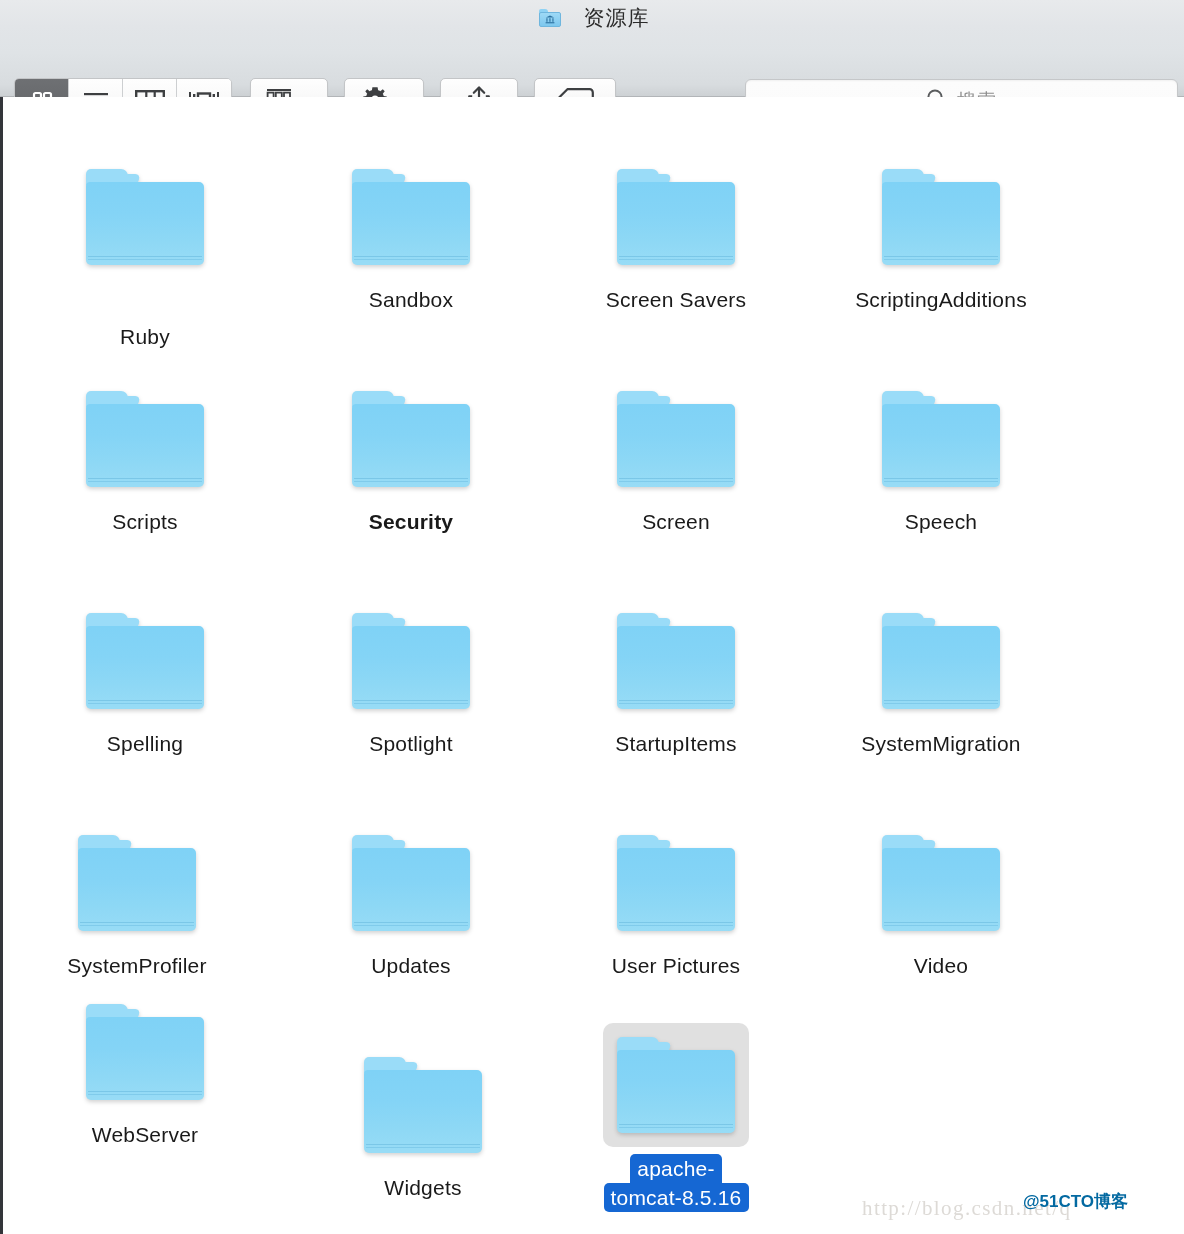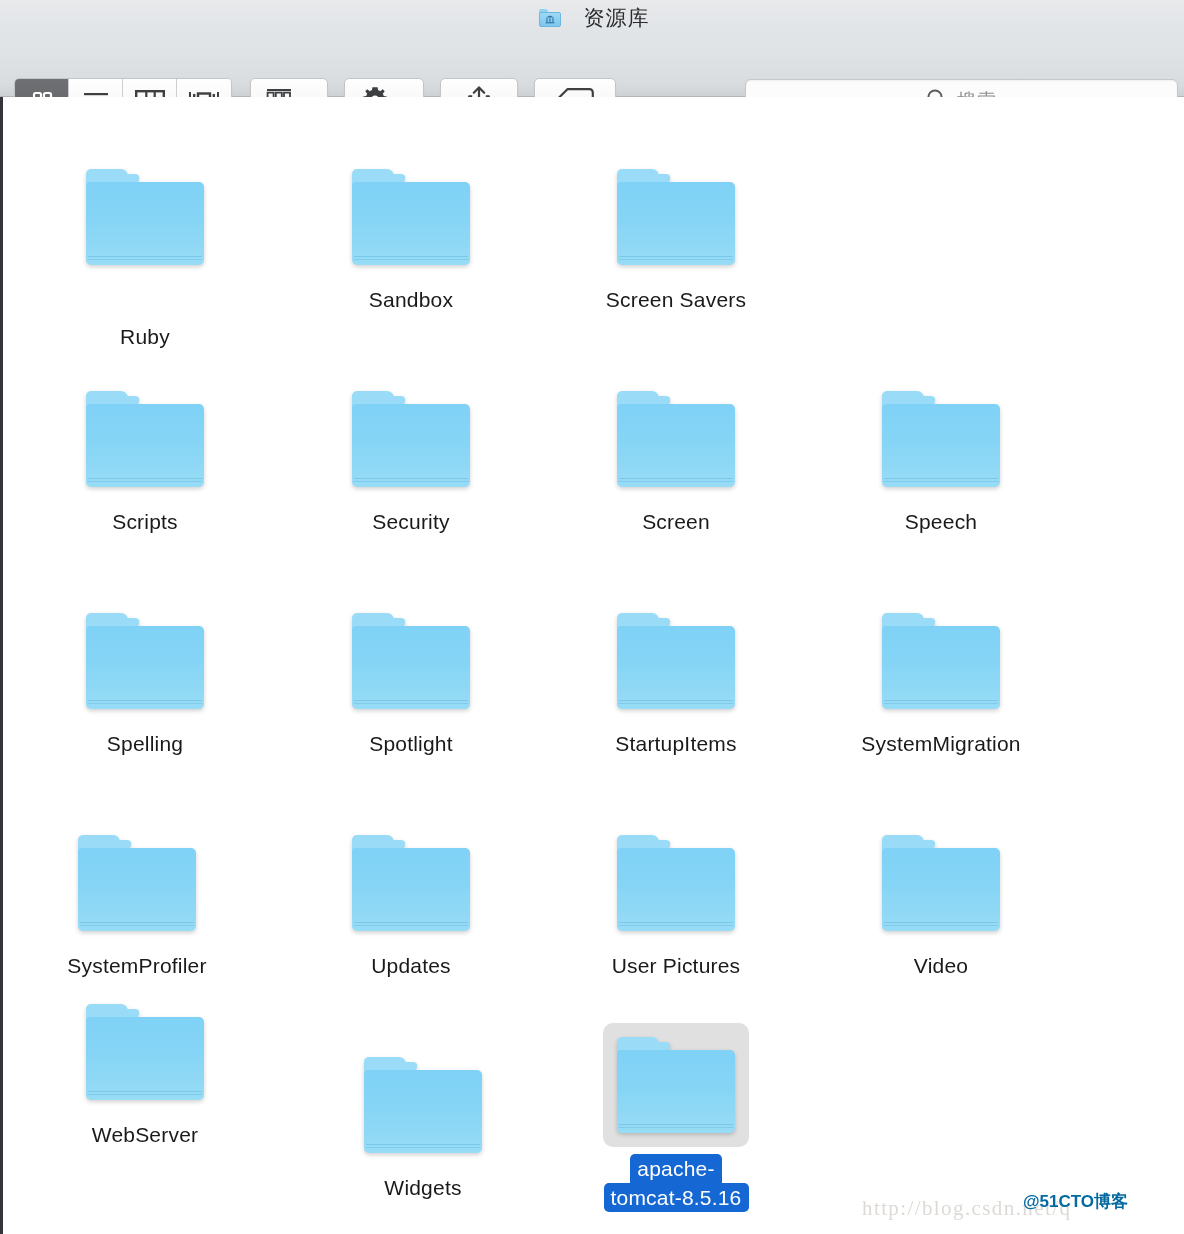--- a/index.html
+++ b/index.html
@@ -457,30 +457,39 @@
         </div>
         <div class="item" style="left: 563px; top: 58px;">
           <div class="icon-wrap">
             <div class="folder">
               <span class="tab"></span>
               <span class="body"></span>
             </div>
           </div>
           <div class="label">Screen Savers</div>
         </div>
+        <div class="item" style="left: 828px; top: 58px;">
+          <div class="icon-wrap">
+            <div class="folder">
+              <span class="tab"></span>
+              <span class="body"></span>
+            </div>
+          </div>
+          <div class="label">ScriptingAdditions</div>
+        </div>
         <div class="item" style="left: 32px; top: 280px;">
           <div class="icon-wrap">
             <div class="folder">
               <span class="tab"></span>
               <span class="body"></span>
             </div>
           </div>
           <div class="label">Scripts</div>
         </div>
-        <div class="item" style="left: 298px; top: 280px;">
+        <div class="item" style="left: 298px; top: 280px; font-weight: bold;">
           <div class="icon-wrap">
             <div class="folder">
               <span class="tab"></span>
               <span class="body"></span>
             </div>
           </div>
           <div class="label">Security</div>
         </div>
         <div class="item" style="left: 563px; top: 280px;">
           <div class="icon-wrap">

